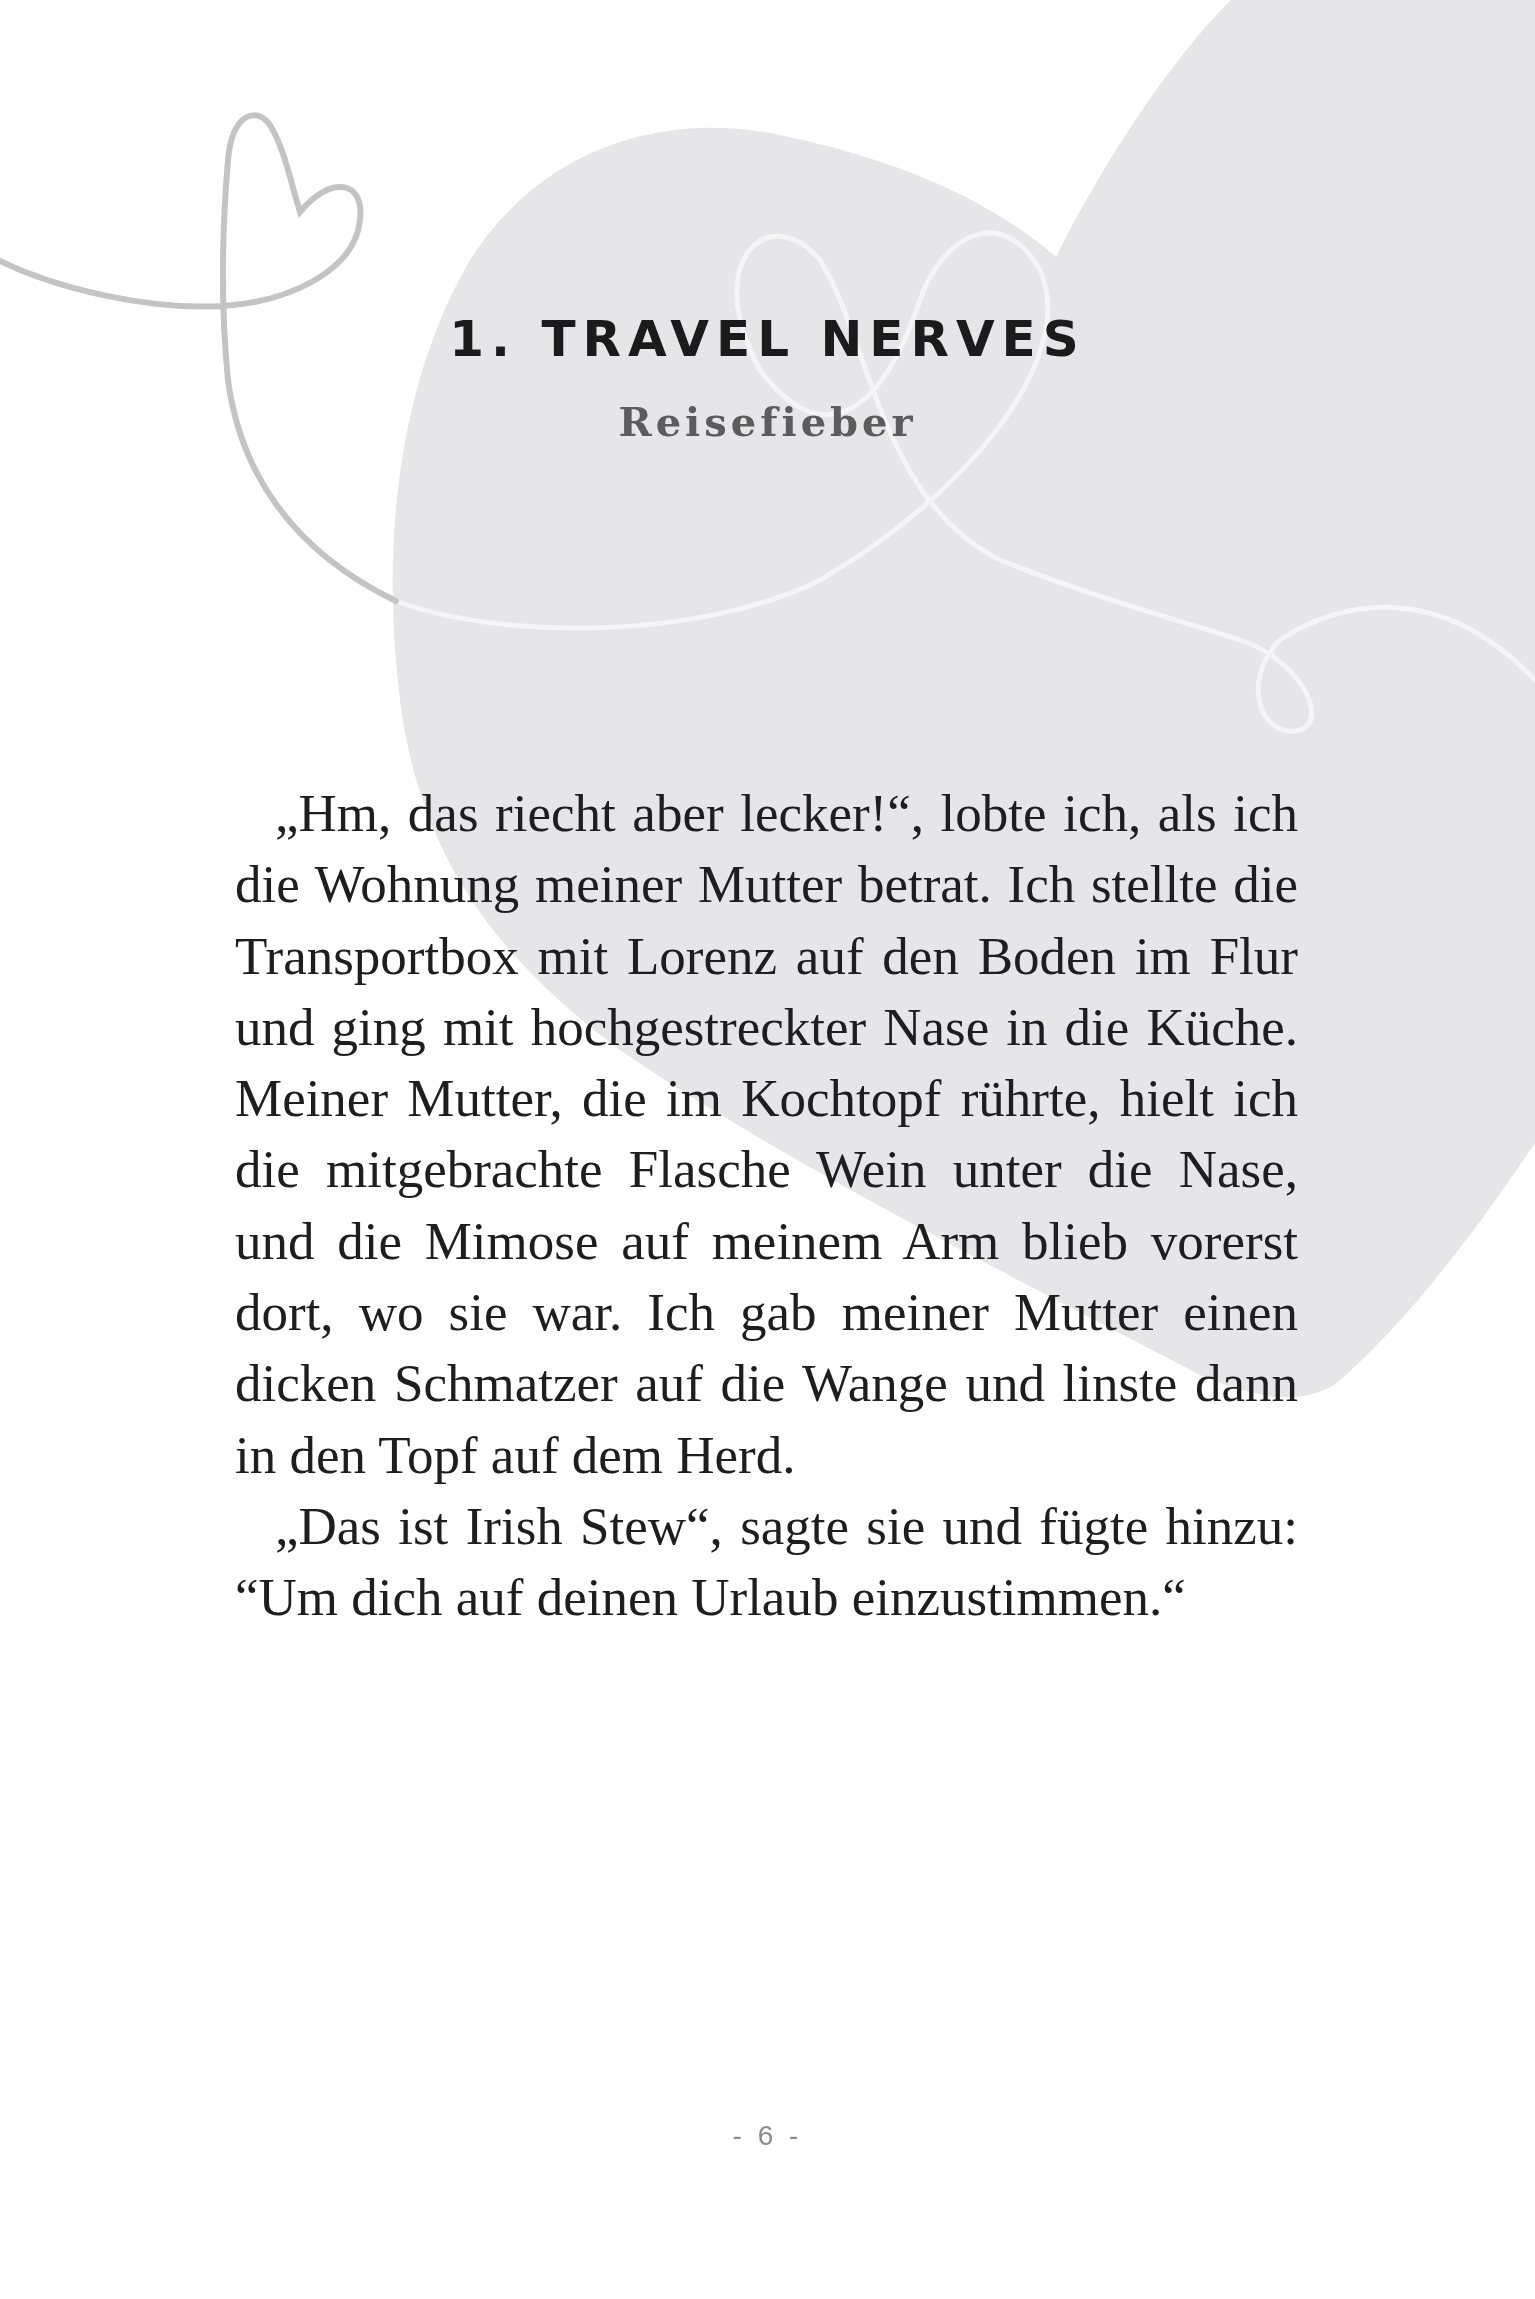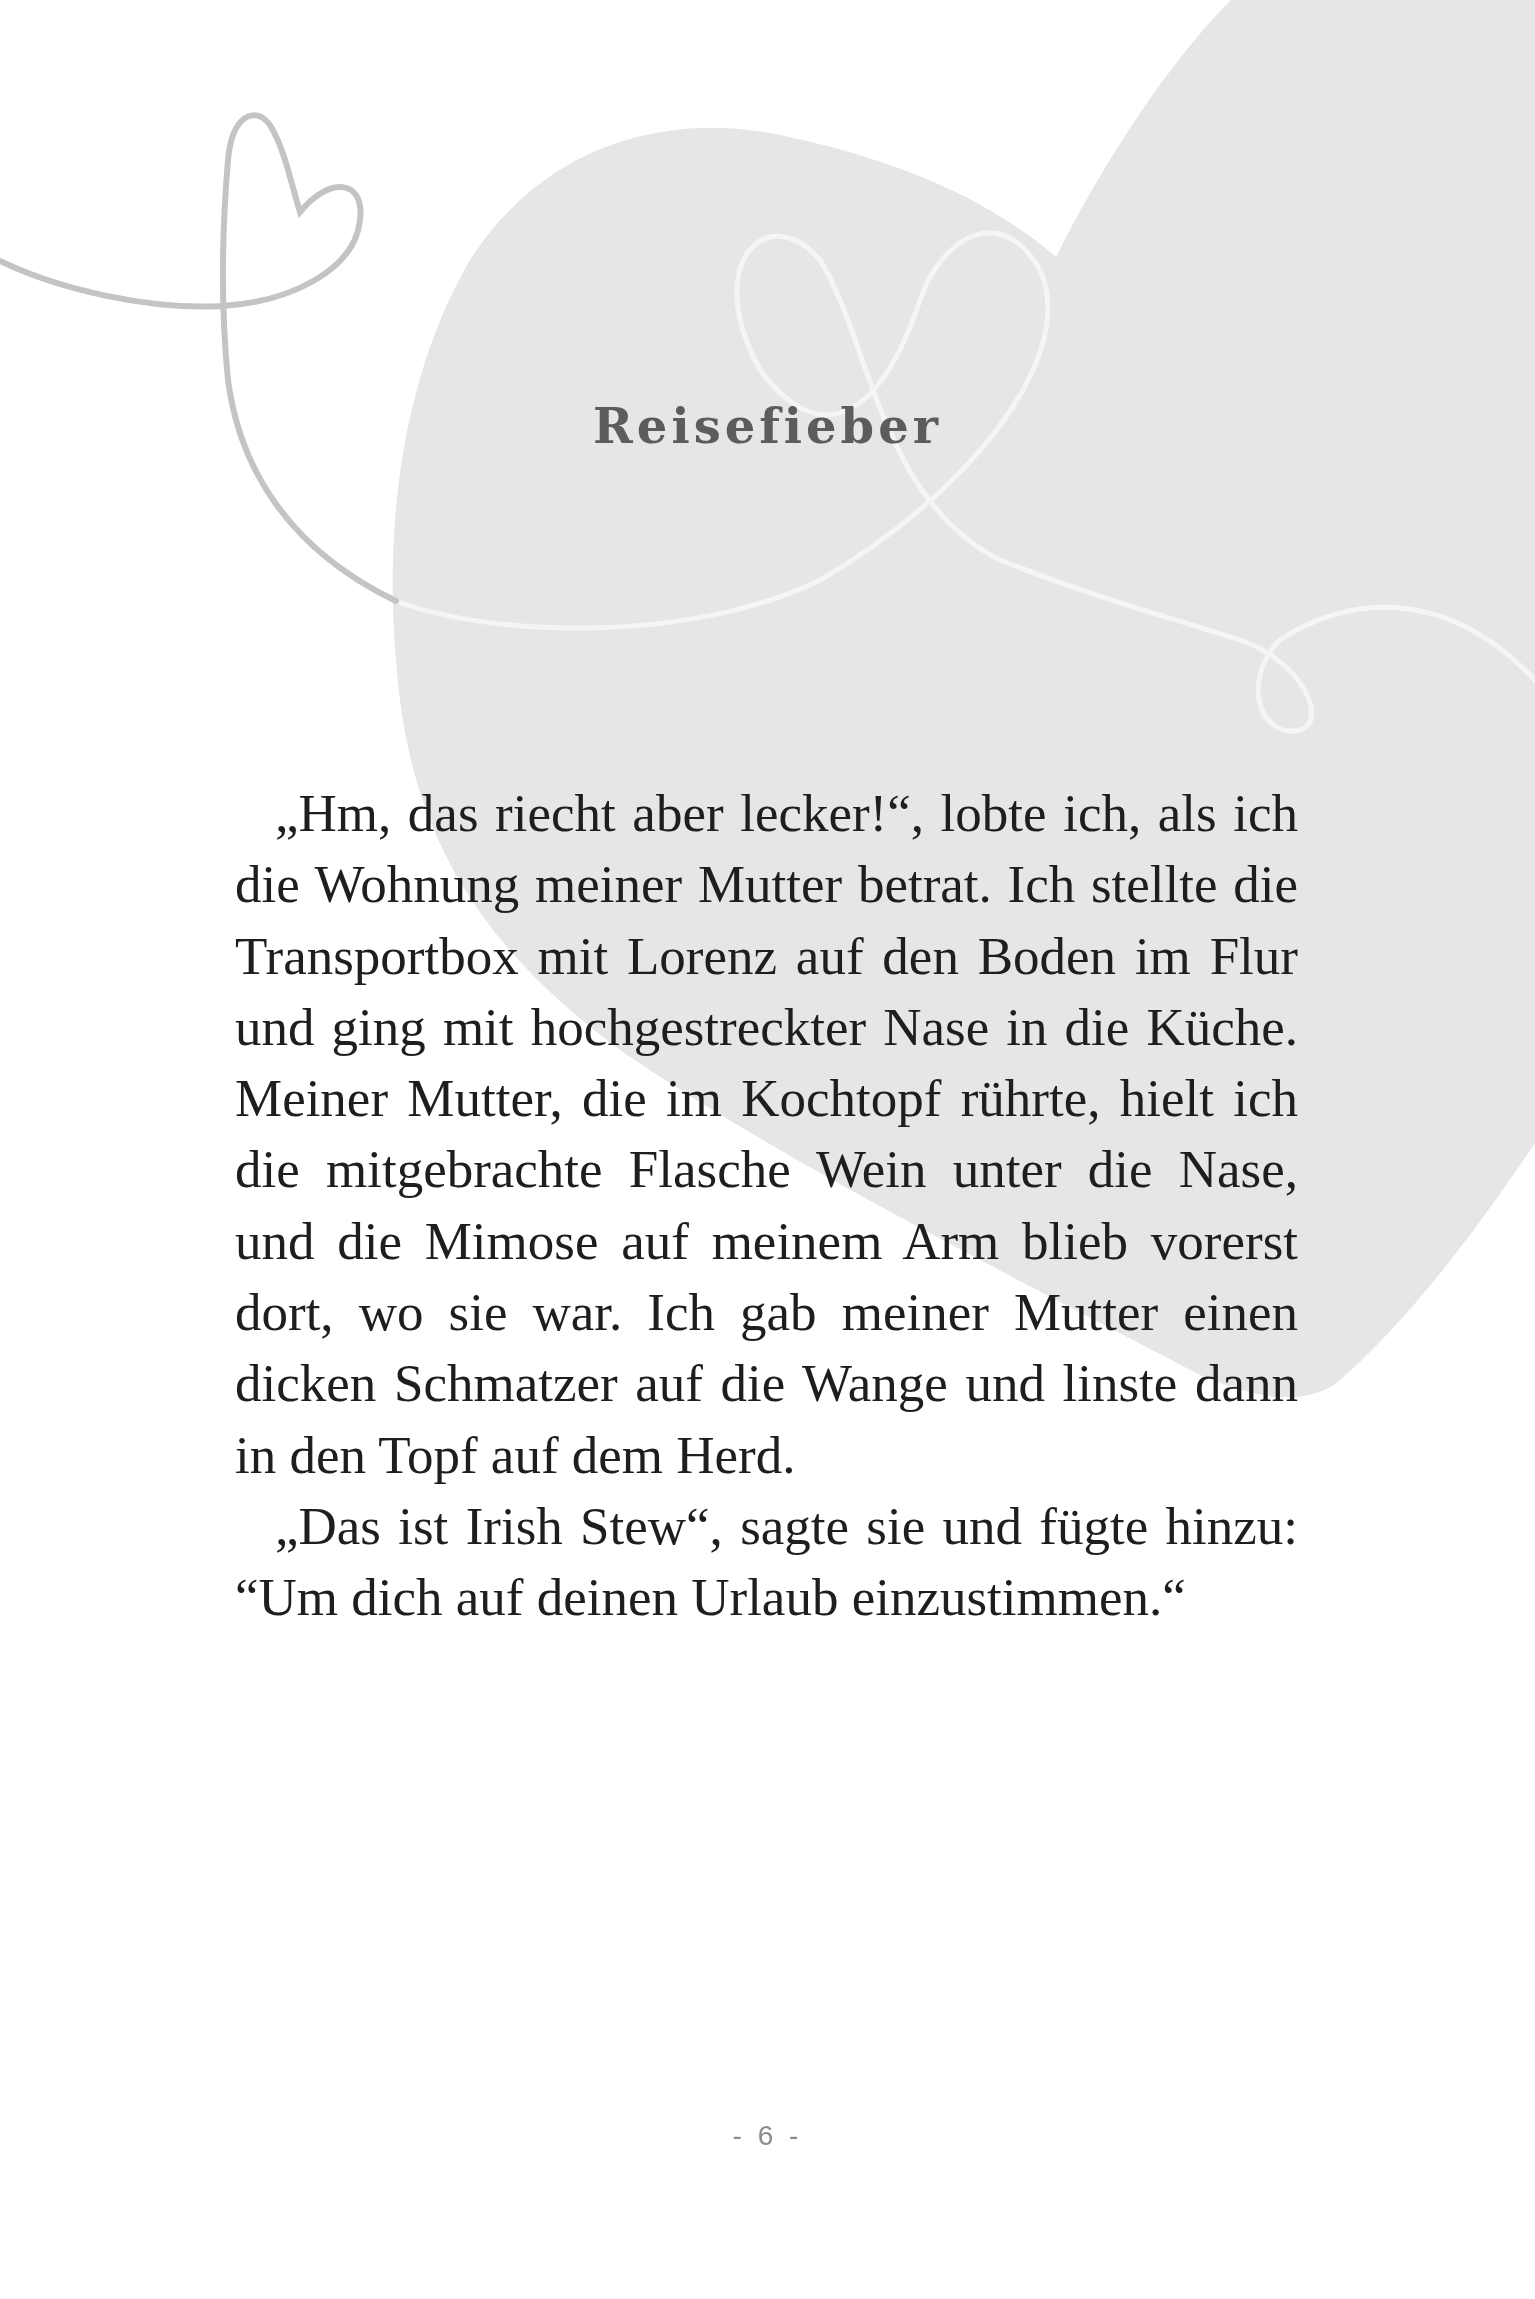--- a/index.html
+++ b/index.html
@@ -10,21 +10,21 @@
     position: absolute; left: 0; width: 1535px; top: 310px;
     text-align: center;
     font-family: "DejaVu Sans", sans-serif;
     font-weight: bold; font-size: 50px; letter-spacing: 7px;
     color: #1b1b1b;
   }
   .chapter-subtitle {
     position: absolute; left: 0; width: 1535px; top: 398px;
     text-align: center;
     font-family: "DejaVu Serif", serif;
-    font-weight: bold; font-size: 48px; letter-spacing: 4px;
+    font-weight: bold; font-size: 40px; letter-spacing: 4px;
     color: #5c5c5c;
   }
   .body-text {
     position: absolute; left: 235px; top: 778px; width: 1063px;
     font-family: "Liberation Serif", serif;
     font-size: 53px; line-height: 71.3px;
     color: #1e1e1e;
     text-align: justify;
   }
   .body-text p { margin: 0; text-indent: 40px; }
@@ -70,20 +70,21 @@
     <path d="M 0 261
              C 60 290, 150 310, 222 306
              C 290 302, 355 270, 360 220
              C 365 180, 330 175, 300 212
              C 290 180, 285 150, 270 125
              C 255 105, 232 115, 228 160
              C 222 230, 220 300, 228 380
              C 240 470, 290 550, 396 601" fill="none" stroke="#c4c4c4" stroke-width="6" stroke-linecap="round"></path>
   </svg>
 
+  <div class="chapter-title">1. TRAVEL NERVES</div>
   <div class="chapter-subtitle">Reisefieber</div>
 
   <div class="body-text">
     <p>„Hm, das riecht aber lecker!“, lobte ich, als ich die Wohnung meiner Mutter betrat. Ich stellte die Trans­portbox mit Lorenz auf den Boden im Flur und ging mit hochgestreckter Nase in die Küche. Meiner Mut­ter, die im Kochtopf rührte, hielt ich die mitgebrach­te Flasche Wein unter die Nase, und die Mimose auf meinem Arm blieb vorerst dort, wo sie war. Ich gab meiner Mutter einen dicken Schmatzer auf die Wange und linste dann in den Topf auf dem Herd.</p>
     <p>„Das ist Irish Stew“, sagte sie und fügte hinzu: “Um dich auf deinen Urlaub einzustimmen.“</p>
   </div>
 
   <div class="page-number">- 6 -</div>
 </div>
 

